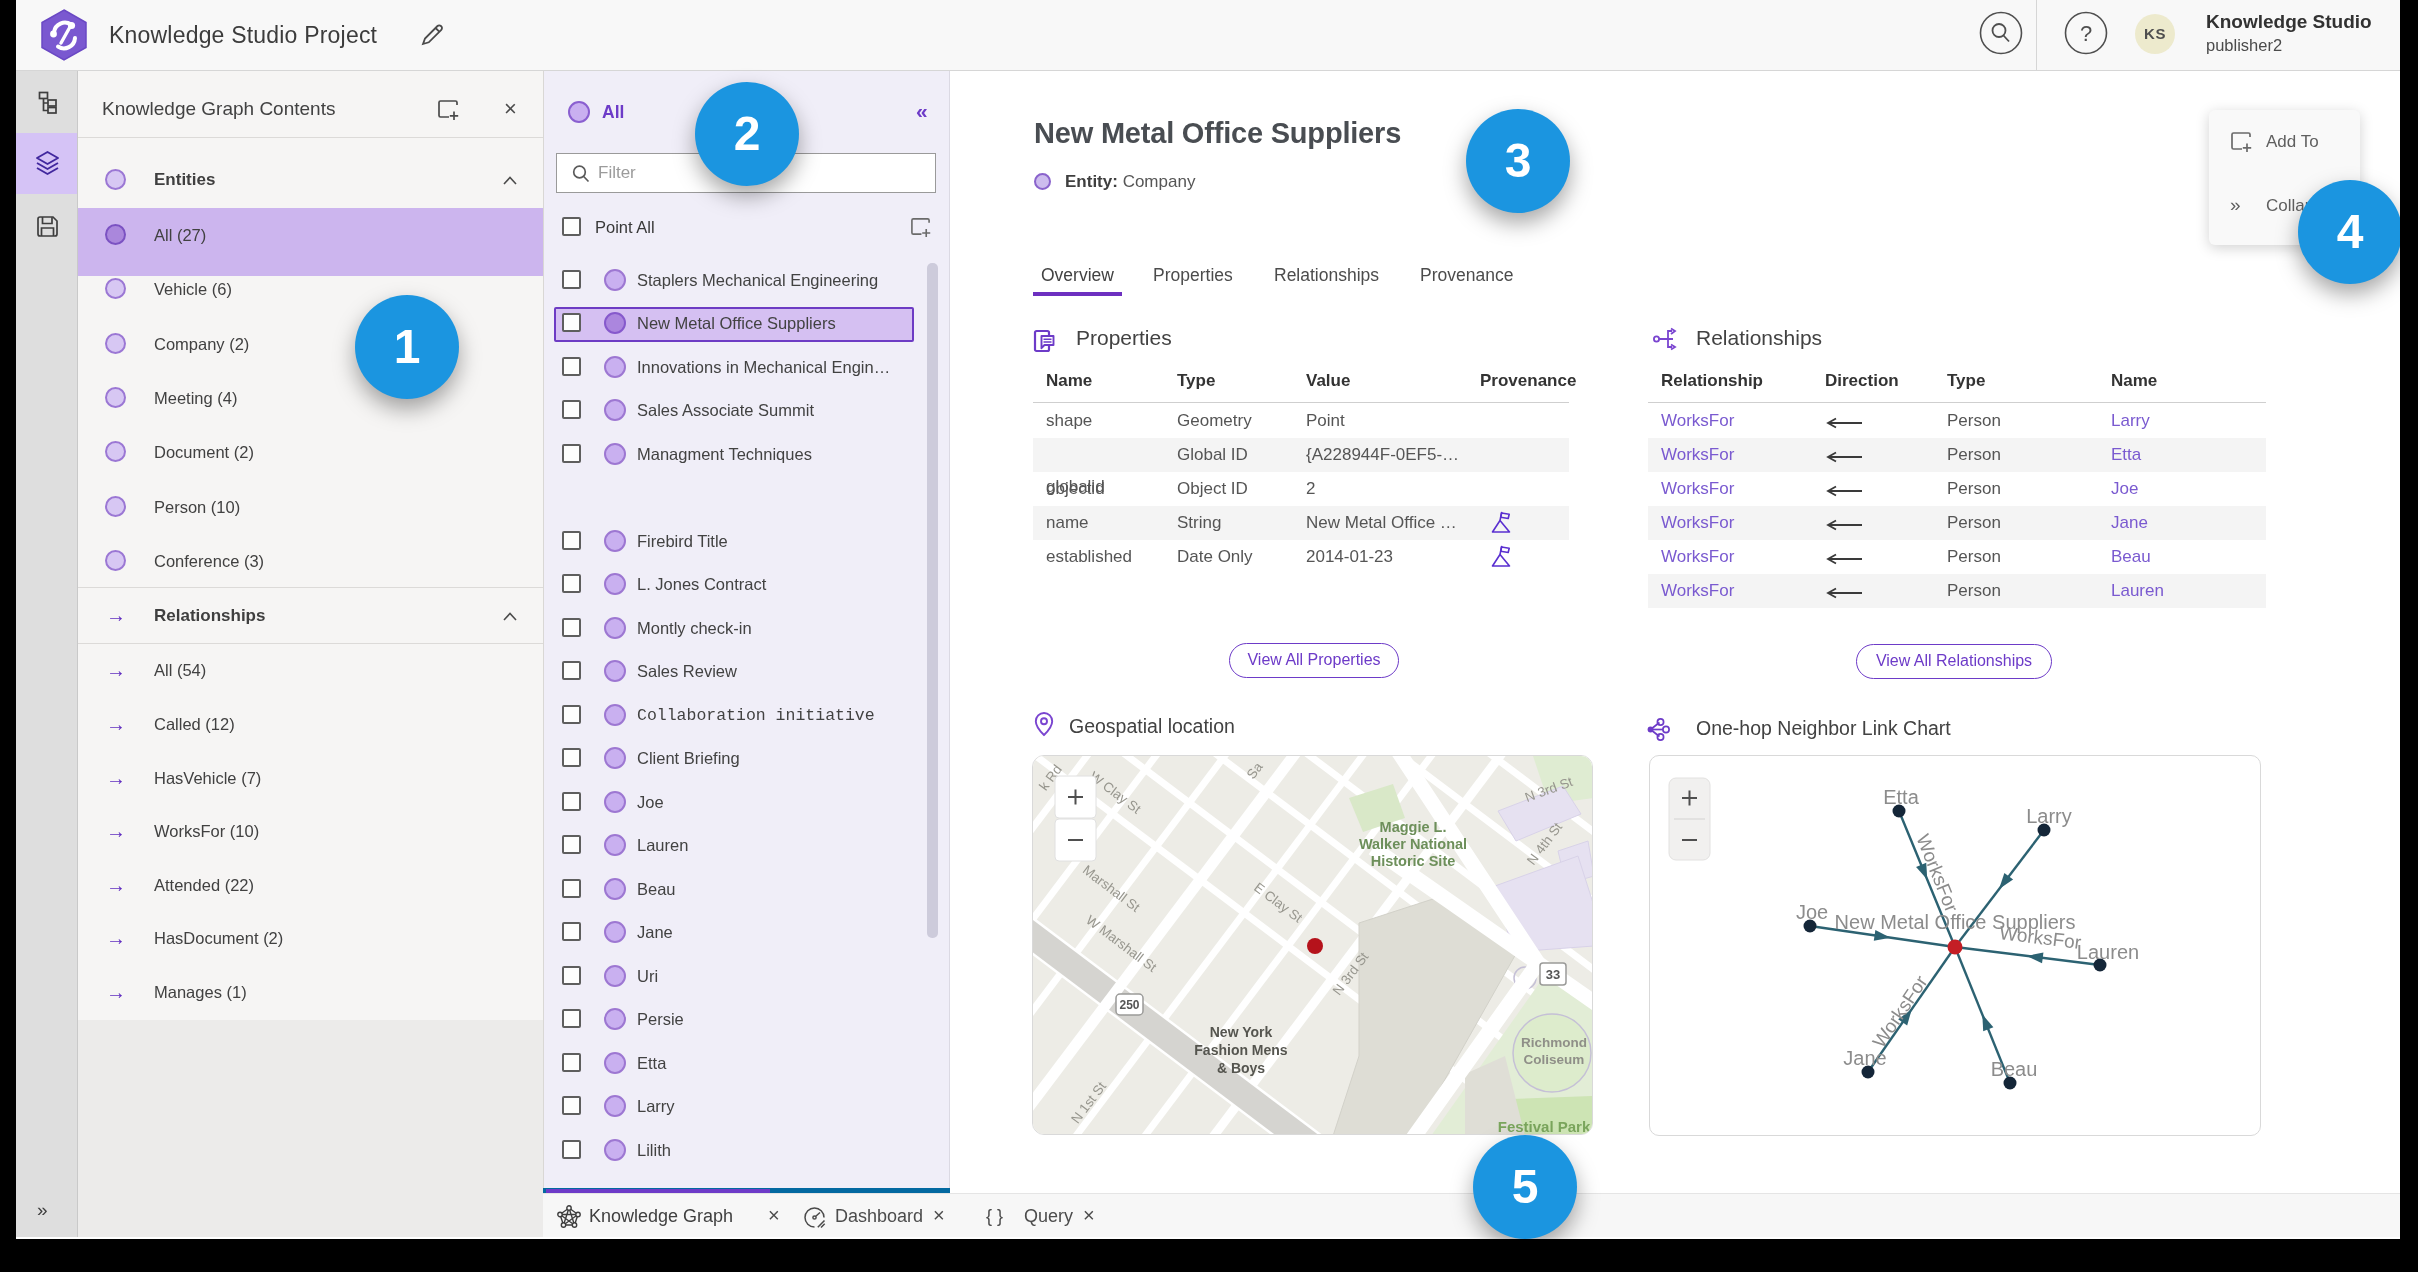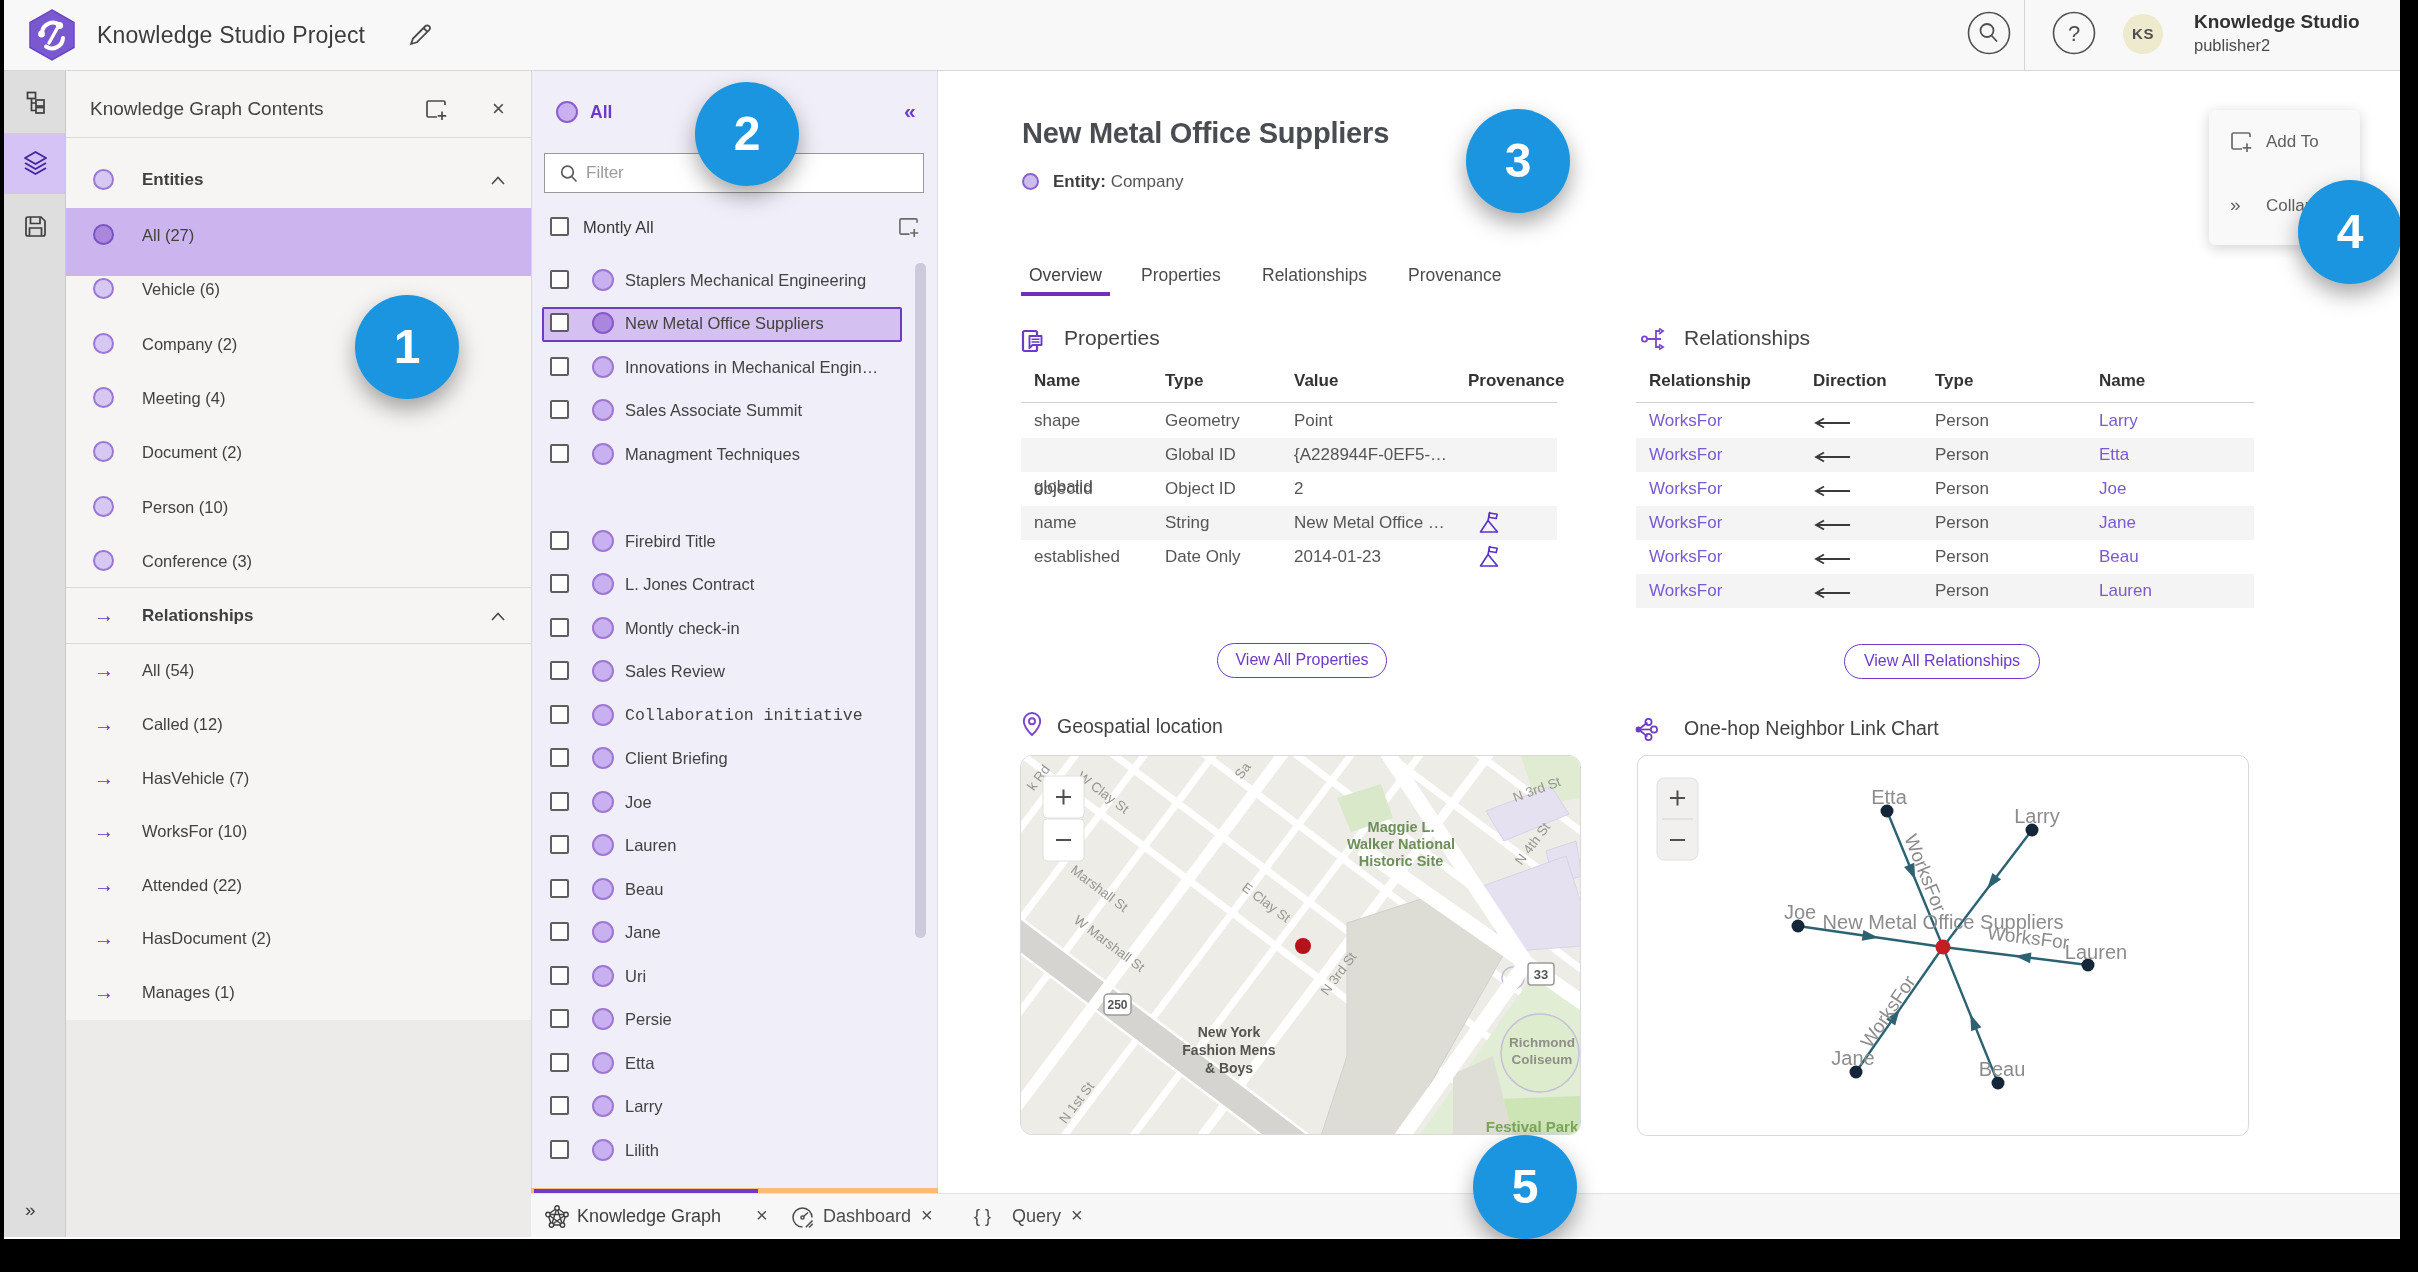--- a/index.html
+++ b/index.html
@@ -1,18 +1,18 @@
 <!DOCTYPE html>
 <html><head>
 <meta charset="utf-8">
 <style>
 * { margin:0; padding:0; box-sizing:border-box; }
 html,body { width:2418px; height:1272px; background:#000; font-family:"Liberation Sans",sans-serif; overflow:hidden; }
 #page { position:relative; width:2418px; height:1272px; background:#000; }
-#app { position:absolute; left:4px; top:0; width:2400px; height:1239px; background:#fdba74; overflow:hidden; }
+#app { position:absolute; left:16px; top:0; width:2400px; height:1239px; background:#0369a1; overflow:hidden; }
 .abs { position:absolute; }
 
 #hdr { position:absolute; left:0; top:0; width:2400px; height:71px; background:#f8f8f8; border-bottom:1px solid #d6d6d6; }
 #hdr .title { position:absolute; left:93px; top:22px; font-size:23px; color:#3c3c3c; letter-spacing:0.2px; }
 
 #rail { position:absolute; left:0; top:71px; width:62px; height:1168px; background:#dedede; border-right:1px solid #c9c9c9; }
 #rail .cell { position:absolute; left:0; width:61px; height:61px; }
 #rail .sel { background:#d5c3f6; }
 
 #p1col { position:absolute; left:62px; top:71px; width:465px; height:1168px; background:#ecebea; }
@@ -195,21 +195,21 @@
     <div class="abs" style="left:58px;top:31px;font-size:17.5px;font-weight:bold;color:#6d3bc8;">All</div>
     <div class="abs" style="left:372px;top:28px;font-size:21px;font-weight:bold;color:#6d3bc8;">«</div>
     <div class="abs" style="left:12px;top:82px;width:380px;height:40px;background:#fff;border:1px solid #9a9a9a;">
       <svg class="abs" style="left:14px;top:10px;" width="20" height="20" viewBox="0 0 20 20">
         <circle cx="8.5" cy="8" r="5.8" fill="none" stroke="#5a5a5a" stroke-width="1.7"></circle>
         <line x1="12.7" y1="12.5" x2="17.5" y2="17.5" stroke="#5a5a5a" stroke-width="1.7"></line>
       </svg>
       <div class="abs" style="left:41px;top:9px;font-size:17px;color:#9b9b9b;">Filter</div>
     </div>
     <div class="abs cb" style="left:18px;top:146px;"></div>
-    <div class="abs" style="left:51px;top:147px;font-size:16.5px;color:#383838;">Montly All</div>
+    <div class="abs" style="left:51px;top:147px;font-size:16.5px;color:#383838;">Point All</div>
     <svg class="abs" style="left:366px;top:146px;" width="21" height="21" viewBox="0 0 22 22">
       <path d="M20 6 V3.5 a1.5 1.5 0 0 0 -1.5 -1.5 H3.5 A1.5 1.5 0 0 0 2 3.5 v13 A1.5 1.5 0 0 0 3.5 18 H12" fill="none" stroke="#6a6a6a" stroke-width="1.7"></path>
       <path d="M17 12.5 V21 M12.8 16.8 H21.2" stroke="#6a6a6a" stroke-width="1.7"></path>
     </svg>
     <div class="abs" style="left:10px;top:236px;width:360px;height:35px;background:#d5c0f2;border:2px solid #6d3bc4;border-radius:2px;"></div>
     <div class="p2row" style="top:188px;">
           <div class="cb"></div>
           <div class="pc"></div>
           <div class="lb">Staplers Mechanical Engineering</div>
         </div>

